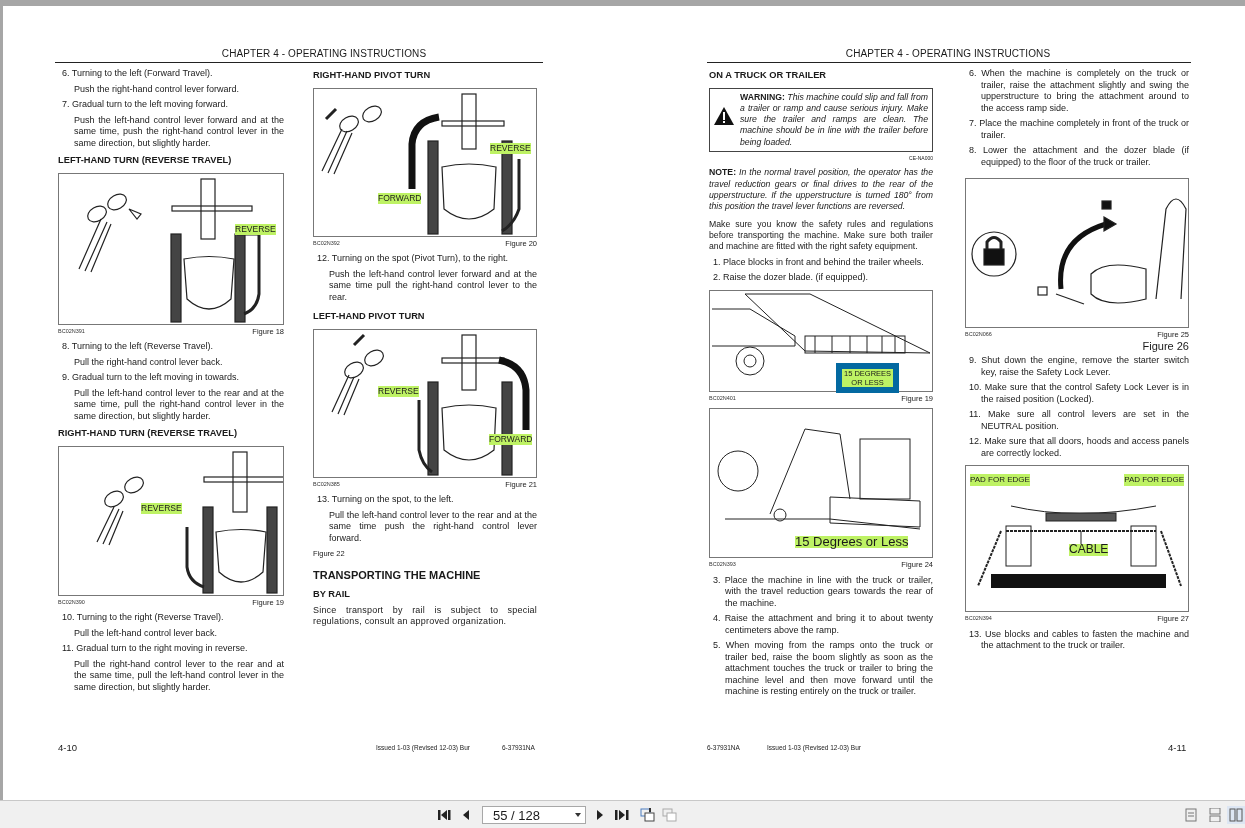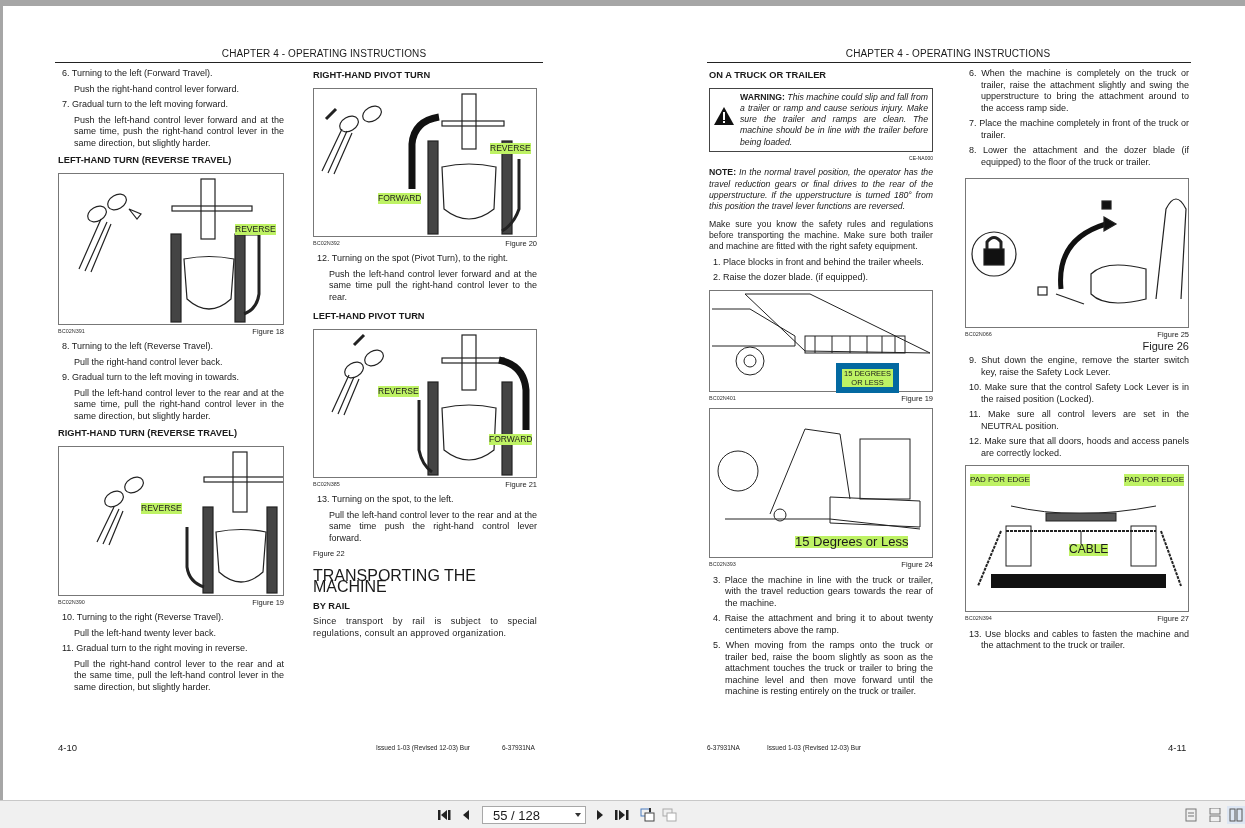--- a/index.html
+++ b/index.html
@@ -12,21 +12,21 @@
   .col { position:absolute; font-size:9px; line-height:11.5px; }
   .sub { font-weight:bold; font-size:9.3px; margin:6px 0 6px 0; }
   .item { padding-left:16px; text-indent:-12px; margin-bottom:4px; }
   .body-txt { padding-left:16px; margin-bottom:4px; }
   .justify { text-align:justify; }
   .fig { border:1px solid #777; position:relative; background:#fff; }
   .figcap { display:flex; justify-content:space-between; font-size:7.5px; margin:1px 0 4px 0; }
   .figcap .code { font-size:5.5px; color:#333; }
   .fig svg { position:absolute; left:0; top:0; }
   .lbl { position:absolute; font-size:8.5px; background:#bef264; }
-  .h-big { font-weight:normal; font-size:16px; margin:10px 0 8px 0; }
+  .h-big { font-weight:bold; font-size:11px; margin:10px 0 8px 0; }
   .footer { position:absolute; font-size:6.5px; }
   .pnum { position:absolute; font-size:9.5px; }
   .warn { border:1px solid #444; padding:3px 4px 3px 30px; position:relative; font-size:8.7px; line-height:11.3px; text-align:justify; font-style:italic; }
   .warn b { font-style:normal; }
   .warn .tri { position:absolute; left:4px; top:18px; }
   .note { font-size:8.7px; line-height:11.3px; text-align:justify; font-style:italic; }
   .note b { font-style:normal; }
   
   #toolbar { position:absolute; left:0; top:800px; width:1245px; height:28px; background:#f0f0f0; border-top:1px solid #c8c8c8; }
   .tb-btn { position:absolute; top:5px; height:18px; display:flex; align-items:center; justify-content:center; }
@@ -91,21 +91,21 @@
         </g>
       </svg>
       <div class="lbl" style="left:82px;top:56px;">REVERSE</div>
     </div>
     <div class="figcap">
         <span class="code">BC02N390</span>
         <span>Figure 19</span>
       </div>
 
     <div class="item"><span>10.</span> <span>Turning to the right (Reverse Travel).</span></div>
-    <div class="body-txt">Pull the left-hand twenty lever back.</div>
+    <div class="body-txt">Pull the left-hand control lever back.</div>
     <div class="item"><span>11.</span> <span>Gradual turn to the right moving in reverse.</span></div>
     <div class="body-txt justify">Pull the right-hand control lever to the rear and at the same time, pull the left-hand control lever in the same direction, but slightly harder.</div>
   </div>
 
   <div class="col" style="left:310px;top:62px;width:224px;">
     <div class="sub" style="margin-top:2px;">RIGHT-HAND PIVOT TURN</div>
     <div class="fig" style="height:147px;">
       <svg width="222" height="147">
         <g stroke="#222" stroke-width="1.2" fill="none">
           <path d="M8 82 L28 40 M14 84 L33 42 M20 85 L38 44"></path>

